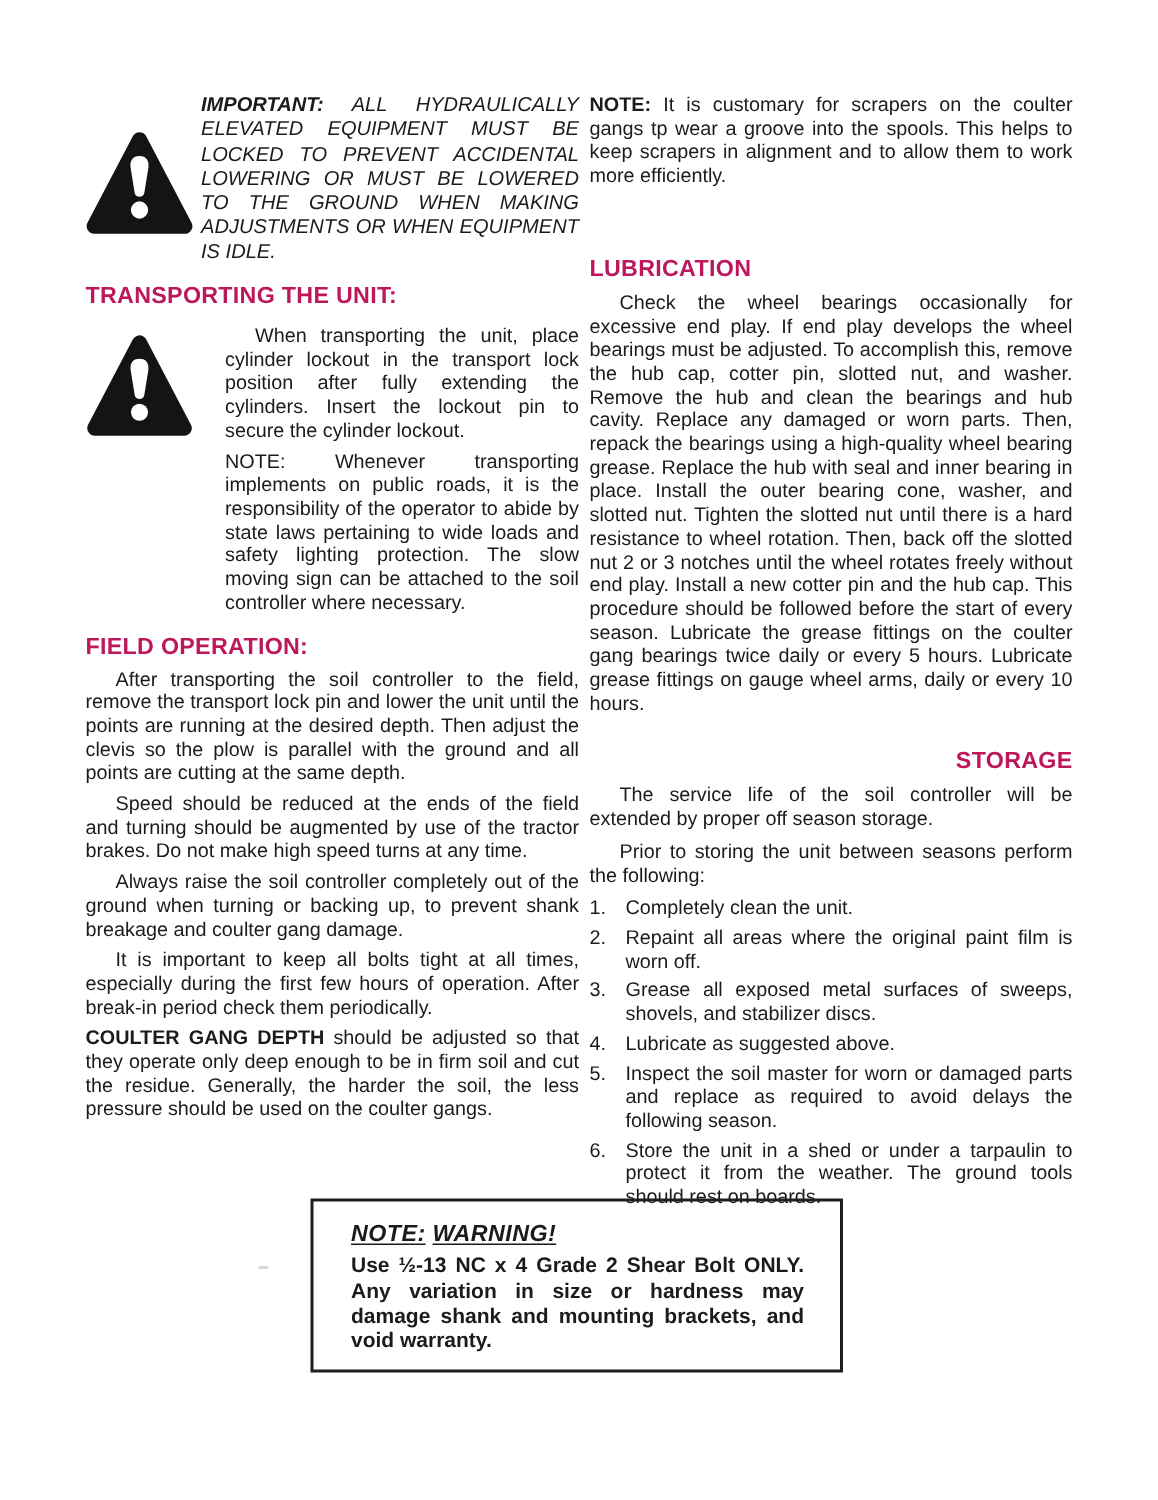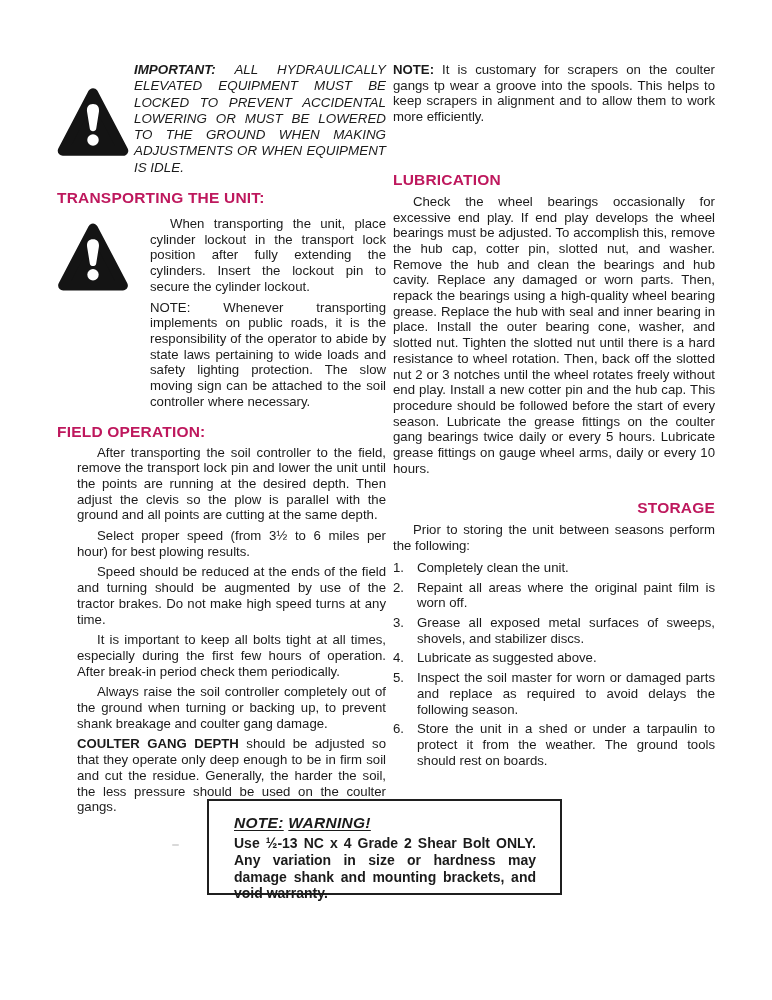--- a/index.html
+++ b/index.html
@@ -36,37 +36,37 @@
   }
   .imp-label { font-weight:bold; font-style:italic;margin-top:26px; }
 
   .bold { font-weight:bold; }
 
   .transport-heading { margin-top:13px; }
   .transport-row { margin-top:10px;gap:16px; }
   .transport-row .tri-wrap { padding-top:4px; }
 
   .field-heading { margin-top:13px; }
-  .fo-para { margin-top:5px;margin-left:20px; }
+  .fo-para { margin-top:5px; }
 
   .note-label { font-weight:bold; }
 
   .lub-heading { margin-top:46px; }
   .lub-para { margin-top:6px; }
 
   .storage-heading { margin-top:23px;text-align:right; }
   .storage-para { margin-top:6px; }
 
   .olist { margin-top:6px; }
   .olist-item { display:flex; margin-top:4px; }
   .olist-num  { flex:0 0 24px; font-size:13.2px; line-height:15.7px; }
   .olist-text { flex:1; font-size:13.2px; line-height:15.7px; text-align:justify; text-align-last:left; }
 
   .warning-box {
-    position:absolute; left:207px; top:799px; width:355px; height:96px;
+    position:absolute; left:207px; top:799px; width:355px; height:116px;
     border:2px solid #1f1f1f; box-sizing:border-box;
     padding:13px 18px 0 25px;
   }
   .wb-title {
     font-size:15.5px; font-weight:bold; font-style:italic; letter-spacing:0.3px;
   }
   .wb-title .u { text-decoration:underline; text-underline-offset:2px; }
   .wb-body {
     margin-top:3px; width:302px;
     font-size:14px; line-height:16.8px;
@@ -113,39 +113,39 @@
       </div>
       <div class="hazard-text">
         <p class="indent">When transporting the unit, place cylinder lockout in the transport lock position after fully extending the cylinders. Insert the lockout pin to secure the cylinder lockout.</p>
         <p class="gap">NOTE: Whenever transporting implements on public roads, it is the responsibility of the operator to abide by state laws pertaining to wide loads and safety lighting protection. The slow moving sign can be attached to the soil controller where necessary.</p>
       </div>
     </div>
 
     <h2 class="field-heading">FIELD OPERATION:</h2>
 
     <p class="indent fo-para">After transporting the soil controller to the field, remove the transport lock pin and lower the unit until the points are running at the desired depth. Then adjust the clevis so the plow is parallel with the ground and all points are cutting at the same depth.</p>
-    <p class="indent fo-para">Select proper speed (from 3½ to 6 miles per hour) for best plowing results.</p>
     <p class="indent fo-para">Speed should be reduced at the ends of the field and turning should be augmented by use of the tractor brakes. Do not make high speed turns at any time.</p>
+    <p class="indent fo-para">Always raise the soil controller completely out of the ground when turning or backing up, to prevent shank breakage and coulter gang damage.</p>
     <p class="indent fo-para">It is important to keep all bolts tight at all times, especially during the first few hours of operation. After break-in period check them periodically.</p>
-    <p class="indent fo-para">Always raise the soil controller completely out of the ground when turning or backing up, to prevent shank breakage and coulter gang damage.</p>
     <p class="fo-para">
       <span class="bold">COULTER GANG DEPTH</span><span> should be adjusted so that they operate only deep enough to be in firm soil and cut the residue. Generally, the harder the soil, the less pressure should be used on the coulter gangs.</span>
     </p>
   </div>
 
   <div class="col-right">
 
     <p>
       <span class="note-label">NOTE:</span><span> It is customary for scrapers on the coulter gangs tp wear a groove into the spools. This helps to keep scrapers in alignment and to allow them to work more efficiently.</span>
     </p>
 
     <h2 class="lub-heading">LUBRICATION</h2>
     <p class="indent lub-para">Check the wheel bearings occasionally for excessive end play. If end play develops the wheel bearings must be adjusted. To accomplish this, remove the hub cap, cotter pin, slotted nut, and washer. Remove the hub and clean the bearings and hub cavity. Replace any damaged or worn parts. Then, repack the bearings using a high-quality wheel bearing grease. Replace the hub with seal and inner bearing in place. Install the outer bearing cone, washer, and slotted nut. Tighten the slotted nut until there is a hard resistance to wheel rotation. Then, back off the slotted nut 2 or 3 notches until the wheel rotates freely without end play. Install a new cotter pin and the hub cap. This procedure should be followed before the start of every season. Lubricate the  grease fittings on the coulter gang bearings twice daily or every 5 hours. Lubricate grease fittings on gauge wheel arms, daily or every 10 hours.</p>
 
     <h2 class="storage-heading">STORAGE</h2>
+    <p class="indent storage-para">The service life of the soil controller will be extended by proper off season storage.</p>
     <p class="indent storage-para">Prior to storing the unit between seasons perform the following:</p>
 
     <div class="olist">
       <div class="olist-item">
         <span class="olist-num">1.</span>
         <span class="olist-text">Completely clean the unit.</span>
       </div>
       <div class="olist-item">
         <span class="olist-num">2.</span>
         <span class="olist-text">Repaint all areas where the original paint film is worn off.</span>

